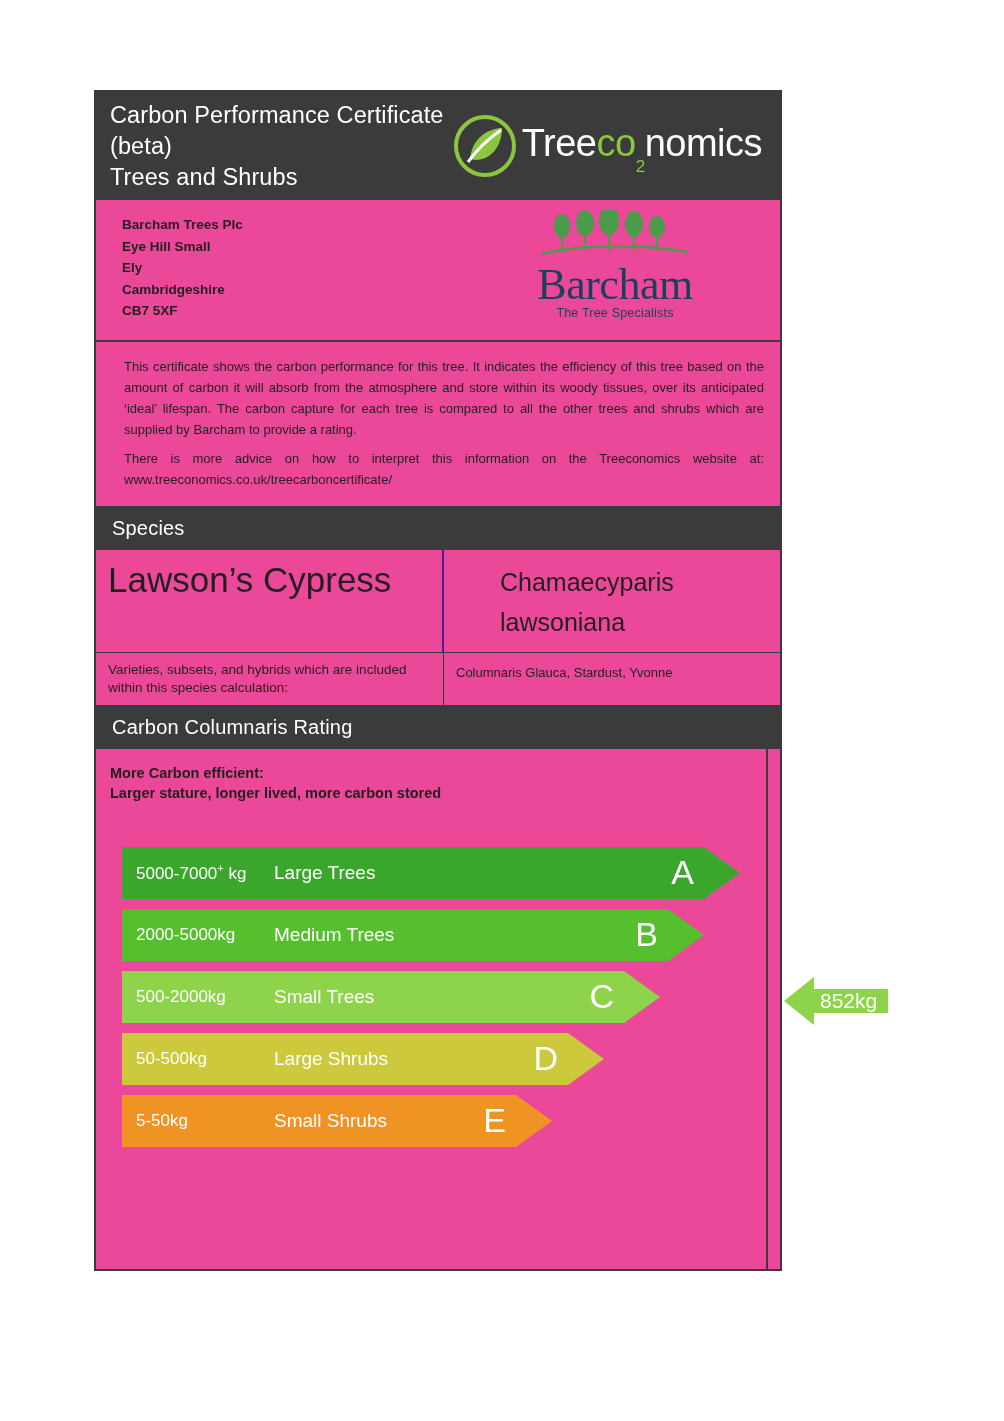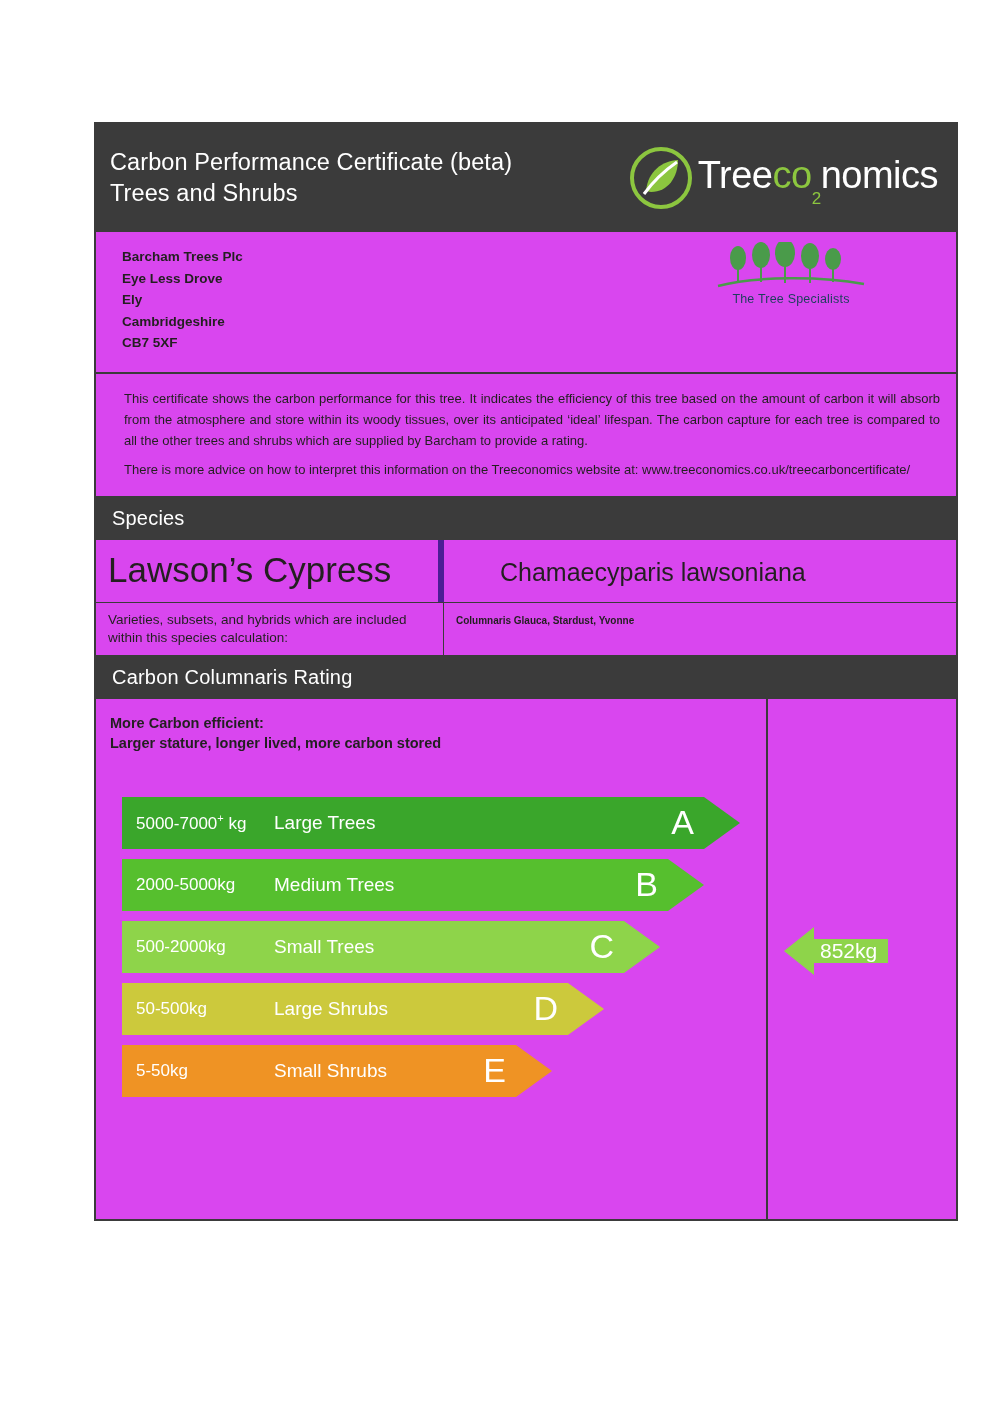--- a/index.html
+++ b/index.html
@@ -11,25 +11,24 @@
     width: 1004px;
     height: 1421px;
     font-family: "Liberation Sans", sans-serif;
     color: #231f20;
     position: relative;
   }
   .certificate {
     position: absolute;
     left: 94px;
     top: 90px;
-    width: 864px;
+    width: 688px;
     border: 2px solid #3b3b3b;
     box-sizing: border-box;
-    background: #d946ef;
-    margin-top: 32px;
+    background: #ec4899;
   }
 
   
   .header {
     background: #3b3b3b;
     color: #ffffff;
     height: 108px;
     display: flex;
     align-items: center;
     justify-content: space-between;
@@ -125,21 +124,21 @@
   .species-grid {
     border-bottom: 2px solid #3b3b3b;
   }
   .species-top {
     display: flex;
     border-bottom: 1px solid #3b3b3b;
   }
   .species-common {
     width: 348px;
     box-sizing: border-box;
-    border-right: 6px solid #4c1d95;
+    border-right: 2px solid #4c1d95;
     font-size: 35px;
     padding: 8px 0 8px 12px;
     line-height: 44px;
     white-space: nowrap;
   }
   .species-latin {
     flex: 1;
     font-size: 25px;
     padding: 12px 0 10px 56px;
     line-height: 40px;
@@ -150,23 +149,22 @@
   .species-note {
     width: 348px;
     box-sizing: border-box;
     border-right: 1px solid #3b3b3b;
     font-size: 13.5px;
     line-height: 18px;
     padding: 8px 10px 8px 12px;
   }
   .species-varieties {
     flex: 1;
-    font-size: 10px;
+    font-size: 13px;
     padding: 12px 0 8px 12px;
-    font-weight: bold;
   }
 
   
   .rating-body {
     display: flex;
     min-height: 520px;
   }
   .rating-left {
     width: 672px;
     box-sizing: border-box;
@@ -264,41 +262,42 @@
       </svg>
       <div class="treeconomics-wordmark">
         <span>Tree</span><span class="green">co</span><span class="sub2">2</span><span>nomics</span>
       </div>
     </div>
   </div>
 
   <div class="address-row">
     <div class="address-block">
       <div>Barcham Trees Plc</div>
-      <div>Eye Less Drove</div>
+      <div>Eye Hill Small</div>
       <div>Ely</div>
       <div>Cambridgeshire</div>
       <div>CB7 5XF</div>
     </div>
     <div class="barcham-logo">
       <svg class="barcham-trees-svg" width="150" height="52" viewBox="0 0 150 52">
         <g fill="#4a9b4a">
           <ellipse cx="22" cy="16" rx="8" ry="12"></ellipse>
           <rect x="21" y="26" width="2" height="14"></rect>
           <ellipse cx="45" cy="13" rx="9" ry="13"></ellipse>
           <rect x="44" y="24" width="2" height="16"></rect>
           <ellipse cx="69" cy="11" rx="10" ry="14"></ellipse>
           <rect x="68" y="23" width="2" height="18"></rect>
           <ellipse cx="94" cy="14" rx="9" ry="13"></ellipse>
           <rect x="93" y="25" width="2" height="16"></rect>
           <ellipse cx="117" cy="17" rx="8" ry="11"></ellipse>
           <rect x="116" y="26" width="2" height="14"></rect>
         </g>
         <path d="M2 44 C40 34 105 34 148 42" stroke="#4a9b4a" stroke-width="2.5" fill="none"></path>
       </svg>
+      <div class="barcham-word">Barcham</div>
       <div class="barcham-tag">The Tree Specialists</div>
     </div>
   </div>
 
   <div class="blurb">
     <p>This certificate shows the carbon performance for this tree. It indicates the efficiency of this tree based on the amount of carbon it will absorb from the atmosphere and store within its woody tissues, over its anticipated ‘ideal’ lifespan. The carbon capture for each tree is compared to all the other trees and shrubs which are supplied by Barcham to provide a rating.</p>
     <p>There is more advice on how to interpret this information on the Treeconomics website at: www.treeconomics.co.uk/treecarboncertificate/</p>
   </div>
 
   <div class="section-bar">Species</div>

